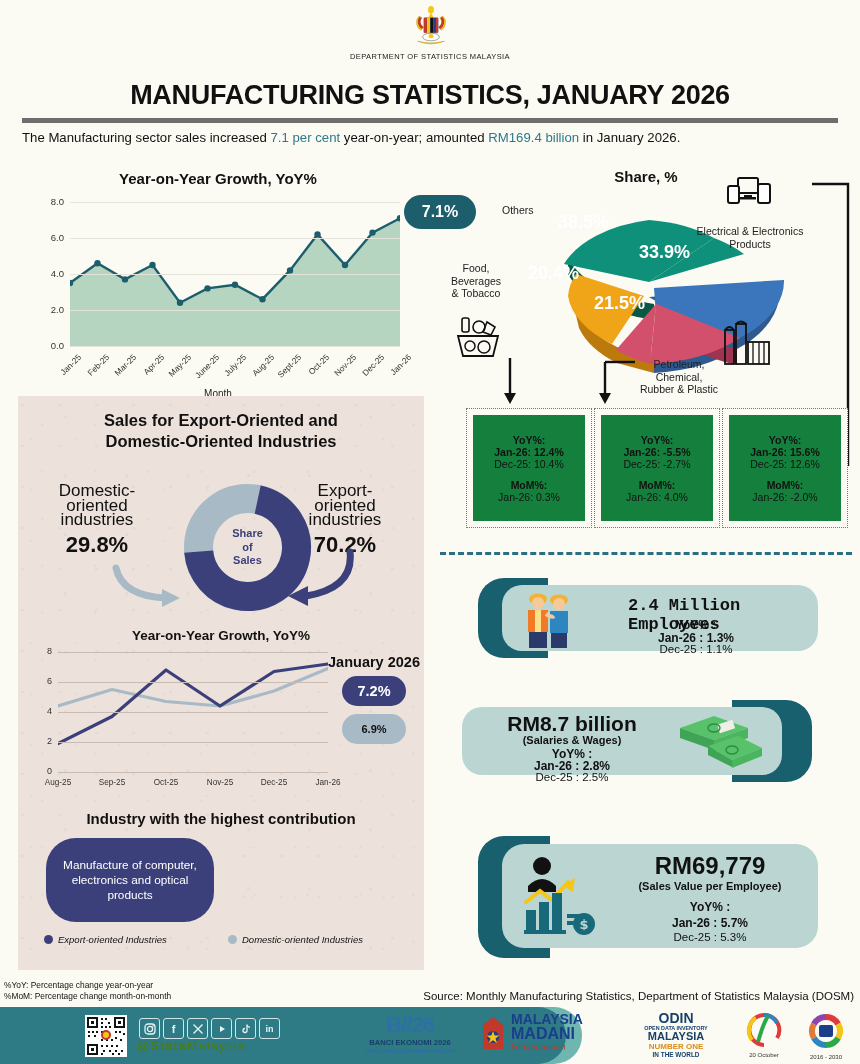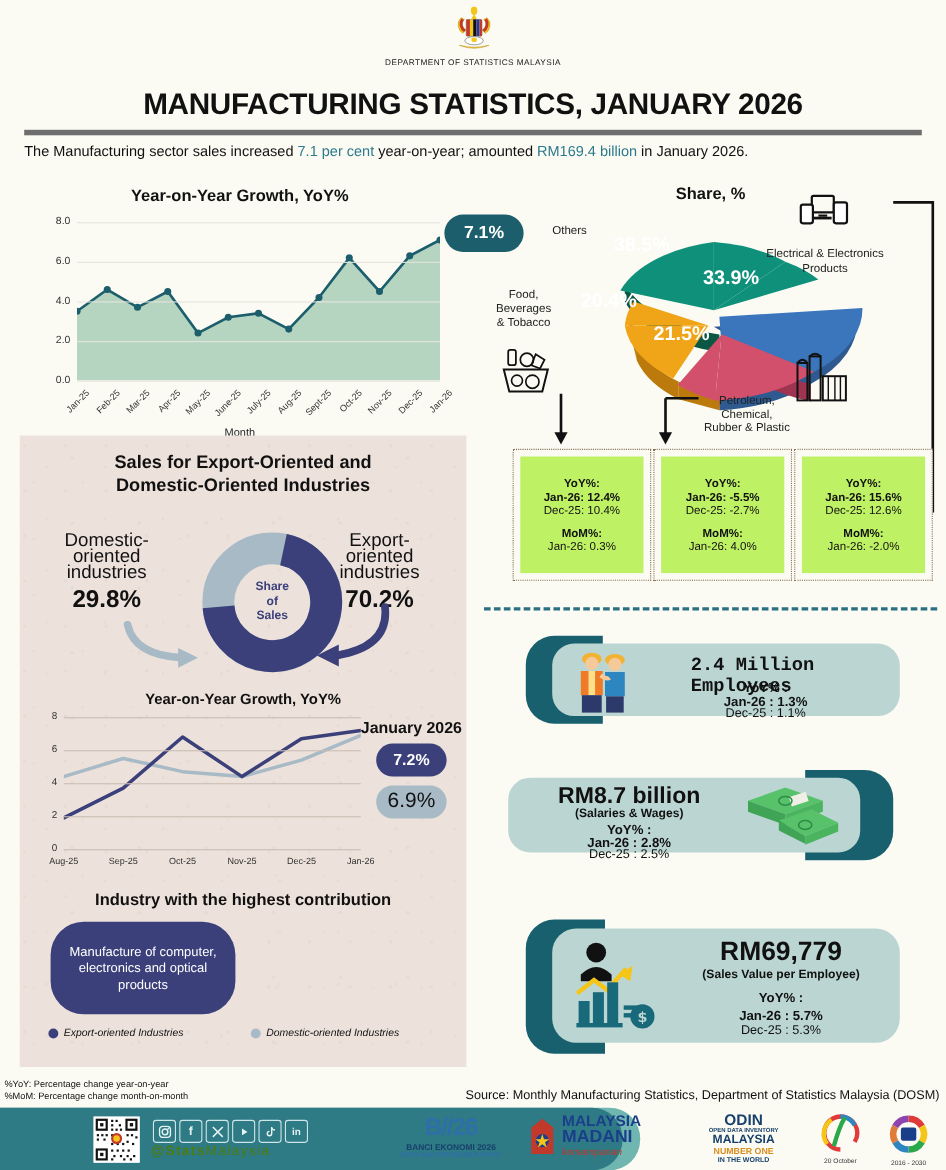--- a/index.html
+++ b/index.html
@@ -31,21 +31,21 @@
   #badge71{left:404px;top:195px;width:72px;height:34px;border-radius:18px;background:#1C5E6C;color:#fff;font-size:16px;font-weight:bold;display:flex;align-items:center;justify-content:center;}
 
   
   #pieWrap{left:434px;top:168px;width:424px;height:232px;}
   #piettl{left:0;top:0;width:424px;text-align:center;font-size:15px;font-weight:bold;}
   .plabel{position:absolute;font-size:18px;font-weight:bold;color:#fff;}
   .pname{position:absolute;font-size:10.5px;color:#222;line-height:12.5px;}
 
   
   .dbox{position:absolute;top:408px;width:124px;height:118px;border:1.2px dotted #8B7355;background:#FBFBF4;}
-  .dinner{position:absolute;left:6px;top:6px;width:112px;height:106px;background:#bef264;display:flex;flex-direction:column;align-items:center;justify-content:center;}
+  .dinner{position:absolute;left:6px;top:6px;width:112px;height:106px;background:#15803d;display:flex;flex-direction:column;align-items:center;justify-content:center;}
   .dinner .l1{font-size:10.5px;font-weight:bold;}
   .dinner .l2{font-size:10.5px;font-weight:bold;}
   .dinner .l3{font-size:10.5px;}
   .dinner .sp{height:9px;}
 
   #dash{left:440px;top:552px;width:412px;height:0;border-top:3px dashed #2A7082;}
 
   
   #lpanel{left:18px;top:396px;width:406px;height:574px;
     background:#EDE2DB;
@@ -63,21 +63,21 @@
   #donutctr span{font-size:11px;font-weight:bold;color:#3B3F7A;line-height:13.5px;text-align:center;}
 
   
   #c2ttl{left:0;top:232px;width:406px;text-align:center;font-size:13.5px;font-weight:bold;}
   .plot2{left:40px;top:256px;width:270px;height:120px;}
   .gl2{position:absolute;left:0;width:270px;height:1px;background:#C9BCB3;}
   .ytk2{position:absolute;right:276px;font-size:9px;color:#333;transform:translateY(-6px);}
   .xtk2{position:absolute;font-size:8.2px;color:#333;text-align:center;white-space:nowrap;}
   #jan2026{left:306px;top:258px;width:100px;text-align:center;font-size:14.5px;font-weight:bold;}
   #pill72{left:324px;top:280px;width:64px;height:30px;border-radius:15px;background:#3B3F7A;color:#fff;font-size:14.5px;font-weight:bold;display:flex;align-items:center;justify-content:center;}
-  #pill69{left:324px;top:318px;width:64px;height:30px;border-radius:15px;background:#A8BAC6;color:#111;font-size:19px;font-weight:normal;display:flex;align-items:center;justify-content:center;}
+  #pill69{left:324px;top:318px;width:64px;height:30px;border-radius:15px;background:#A8BAC6;color:#111;font-size:11px;font-weight:bold;display:flex;align-items:center;justify-content:center;}
 
   #ihc{left:0;top:414px;width:406px;text-align:center;font-size:15px;font-weight:bold;}
   .ibox{position:absolute;top:442px;width:168px;height:84px;border-radius:30px;display:flex;align-items:center;justify-content:center;text-align:center;font-size:11.8px;line-height:15px;padding:0 8px;box-sizing:border-box;}
   #ibox1{left:28px;background:#3B3F7A;color:#fff;}
   #ibox2{left:222px;background:#A8BAC6;color:#111;}
   .lgd{position:absolute;top:538px;font-size:9.5px;color:#111;display:flex;align-items:center;gap:5px;font-style:italic;}
   .dot{width:9px;height:9px;border-radius:50%;display:inline-block;}
 
   
   .card{position:absolute;}

